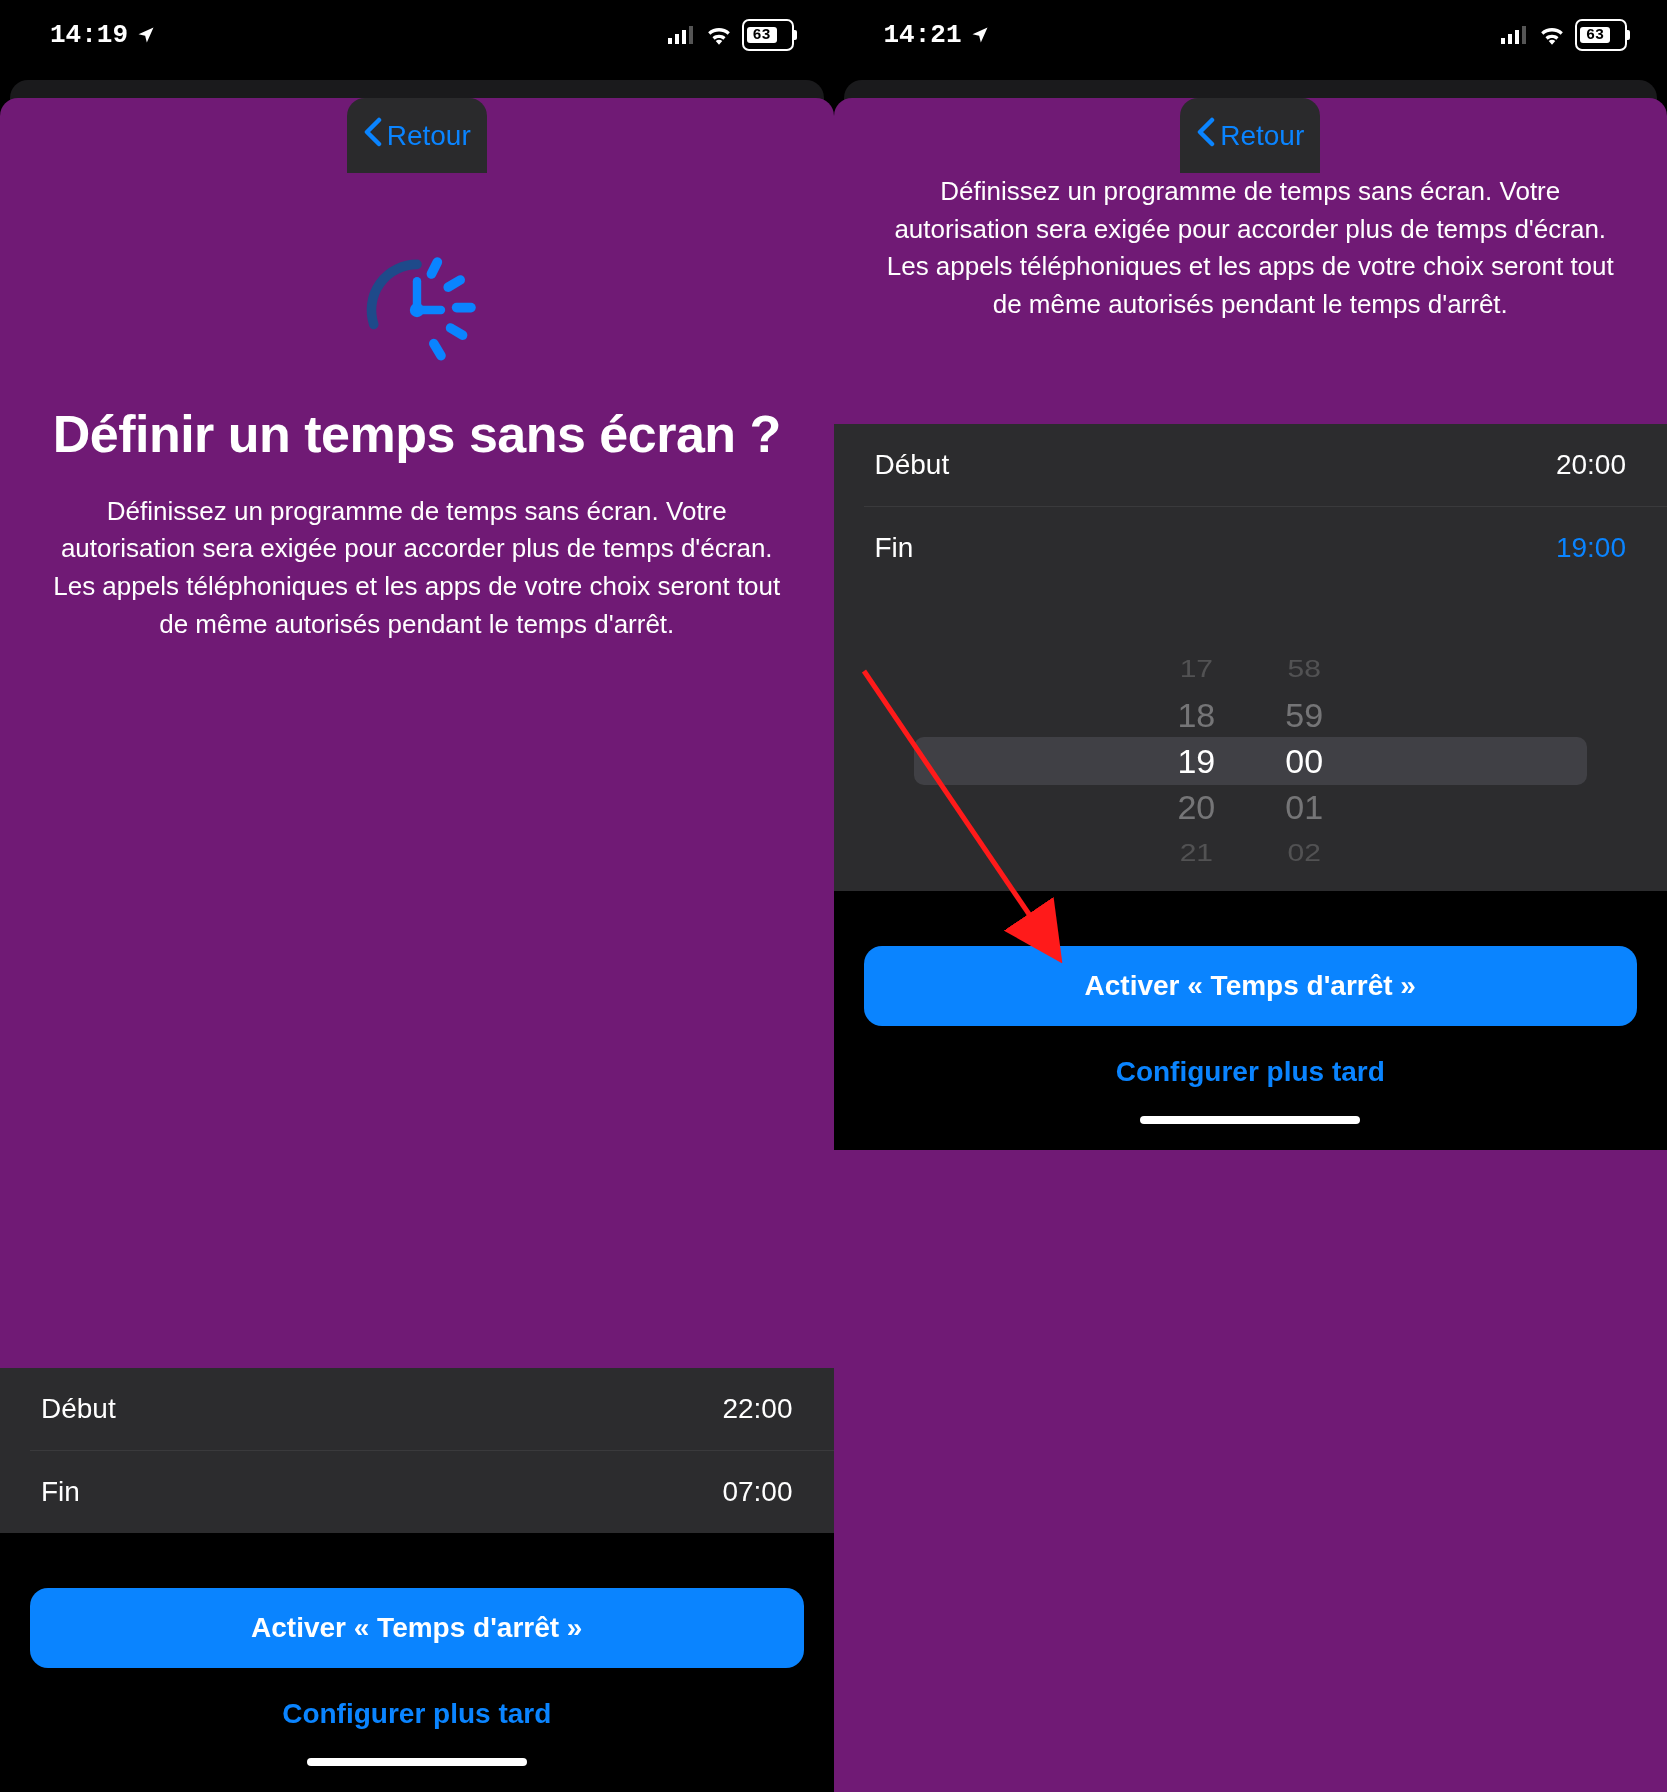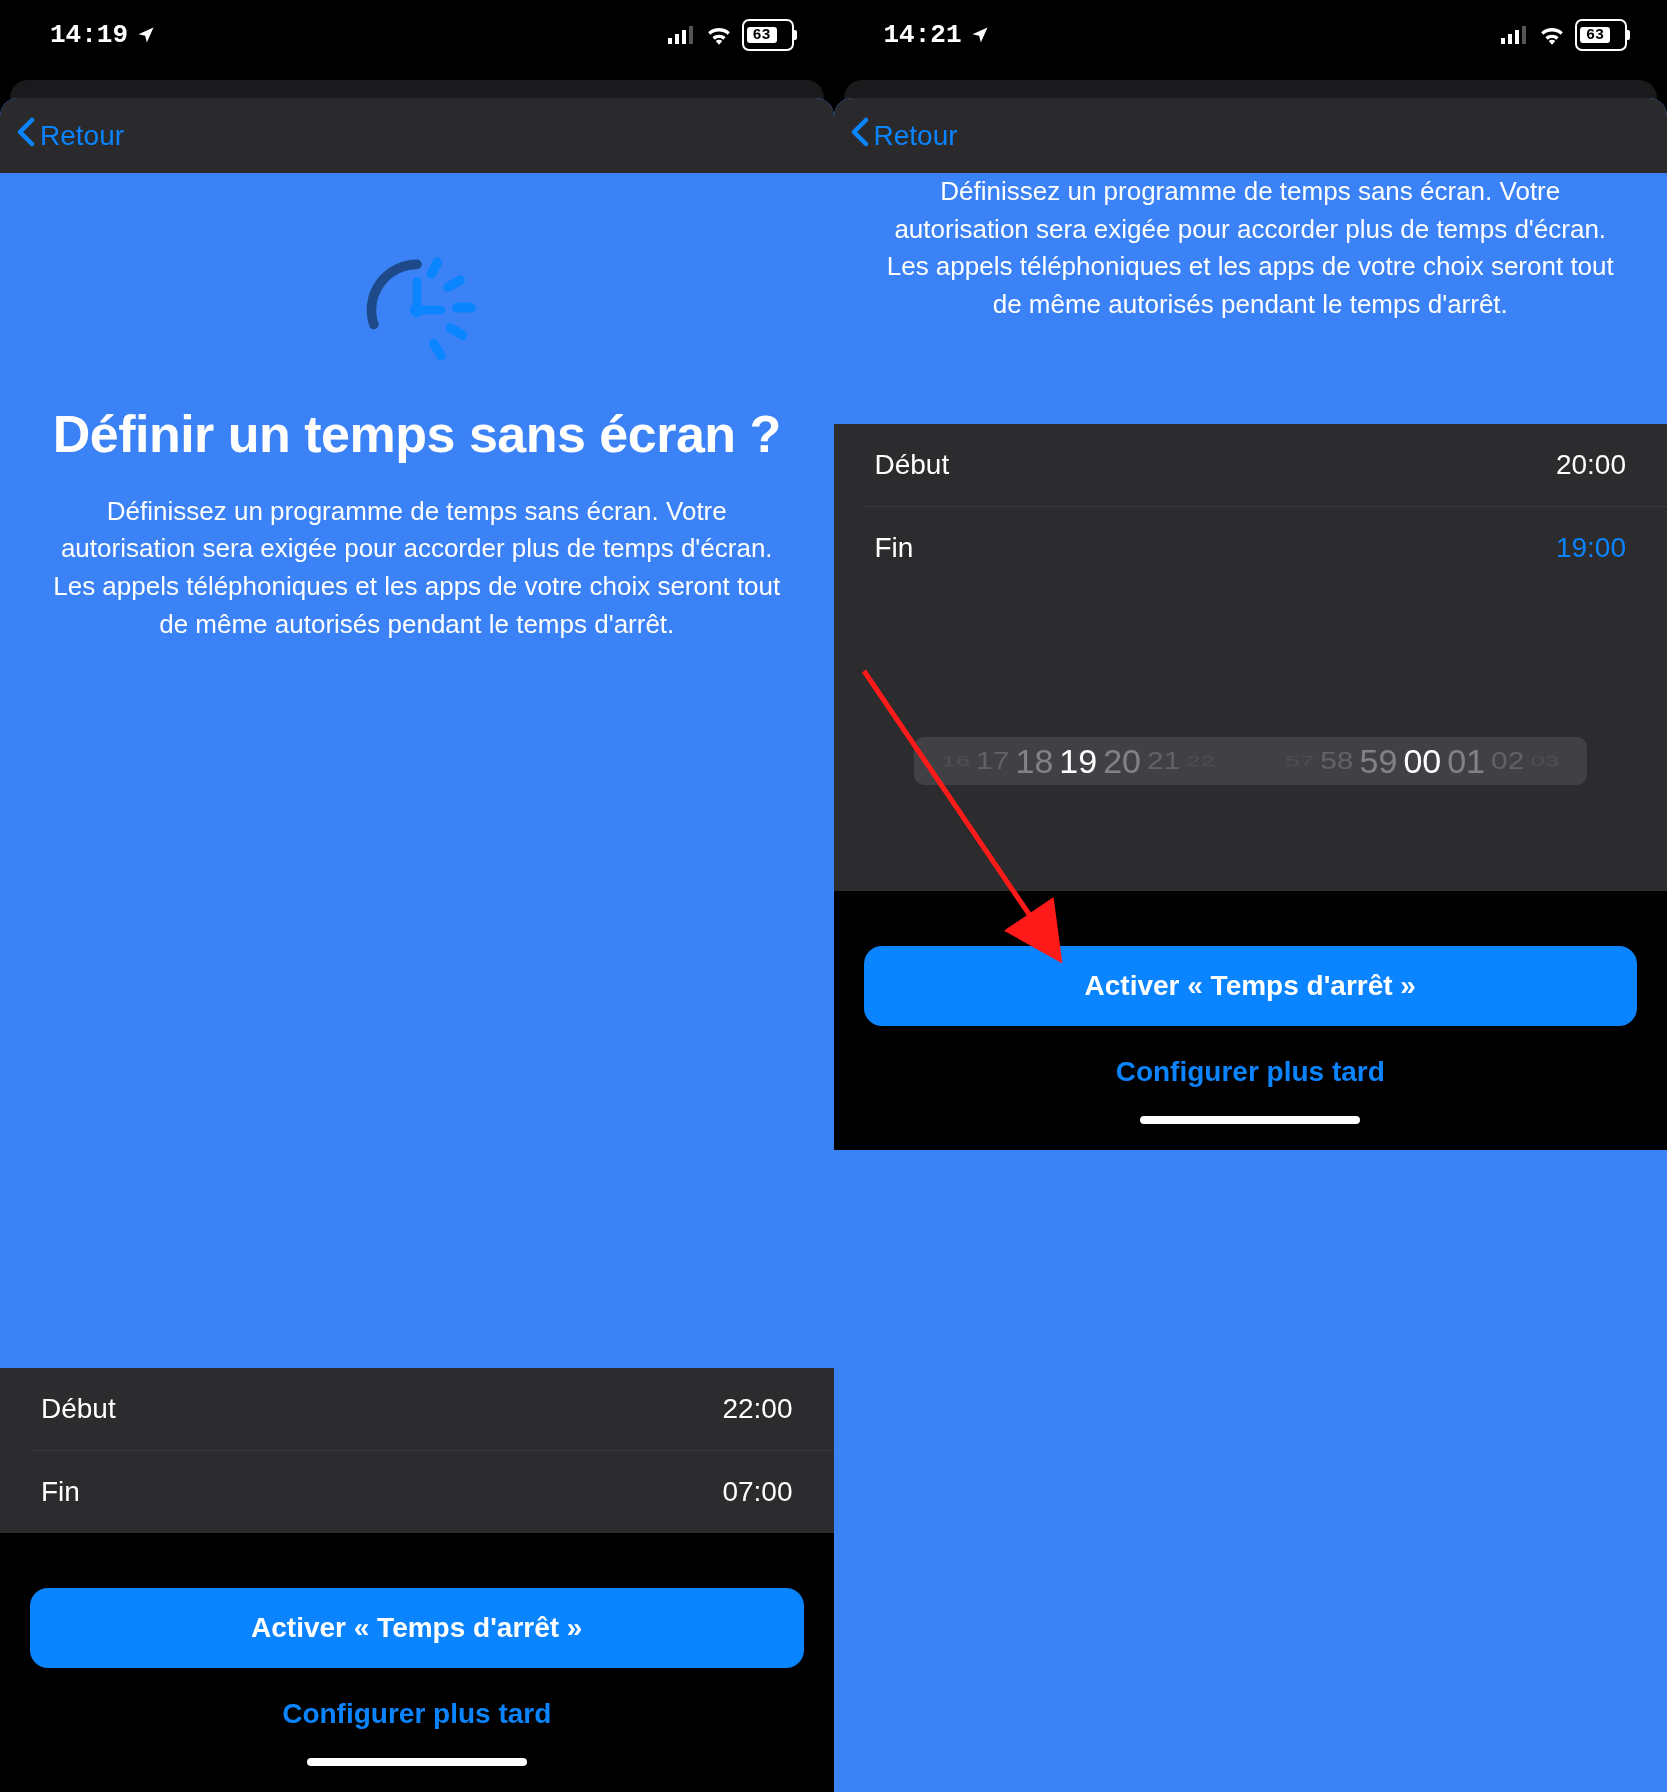--- a/index.html
+++ b/index.html
@@ -89,25 +89,26 @@
       left: 10px;
       right: 10px;
       height: 40px;
       background: #1a1a1c;
       border-radius: 18px 18px 0 0;
     }
     .sheet {
       position: relative;
       margin-top: 18px;
       flex: 1;
-      background: #3b82f6;
+      background: #701a75;
       border-radius: 18px 18px 0 0;
       display: flex;
       flex-direction: column;
       overflow: hidden;
+      align-items: center;
     }
     .nav-bar {
       height: 75px;
       display: flex;
       align-items: center;
       padding: 0 16px;
       background: #2a2a2c;
       border-radius: 18px 18px 0 0;
     }
     .back-button {
@@ -200,21 +201,21 @@
     }
     .picker-cols {
       display: flex;
       justify-content: center;
       gap: 70px;
       height: 100%;
       position: relative;
     }
     .picker-col {
       display: flex;
-      flex-direction: row;
+      flex-direction: column;
       align-items: center;
       justify-content: center;
       gap: 6px;
     }
     .picker-item {
       font-size: 34px;
       height: 40px;
       line-height: 40px;
       color: rgba(255,255,255,0.35);
       font-feature-settings: "tnum";

